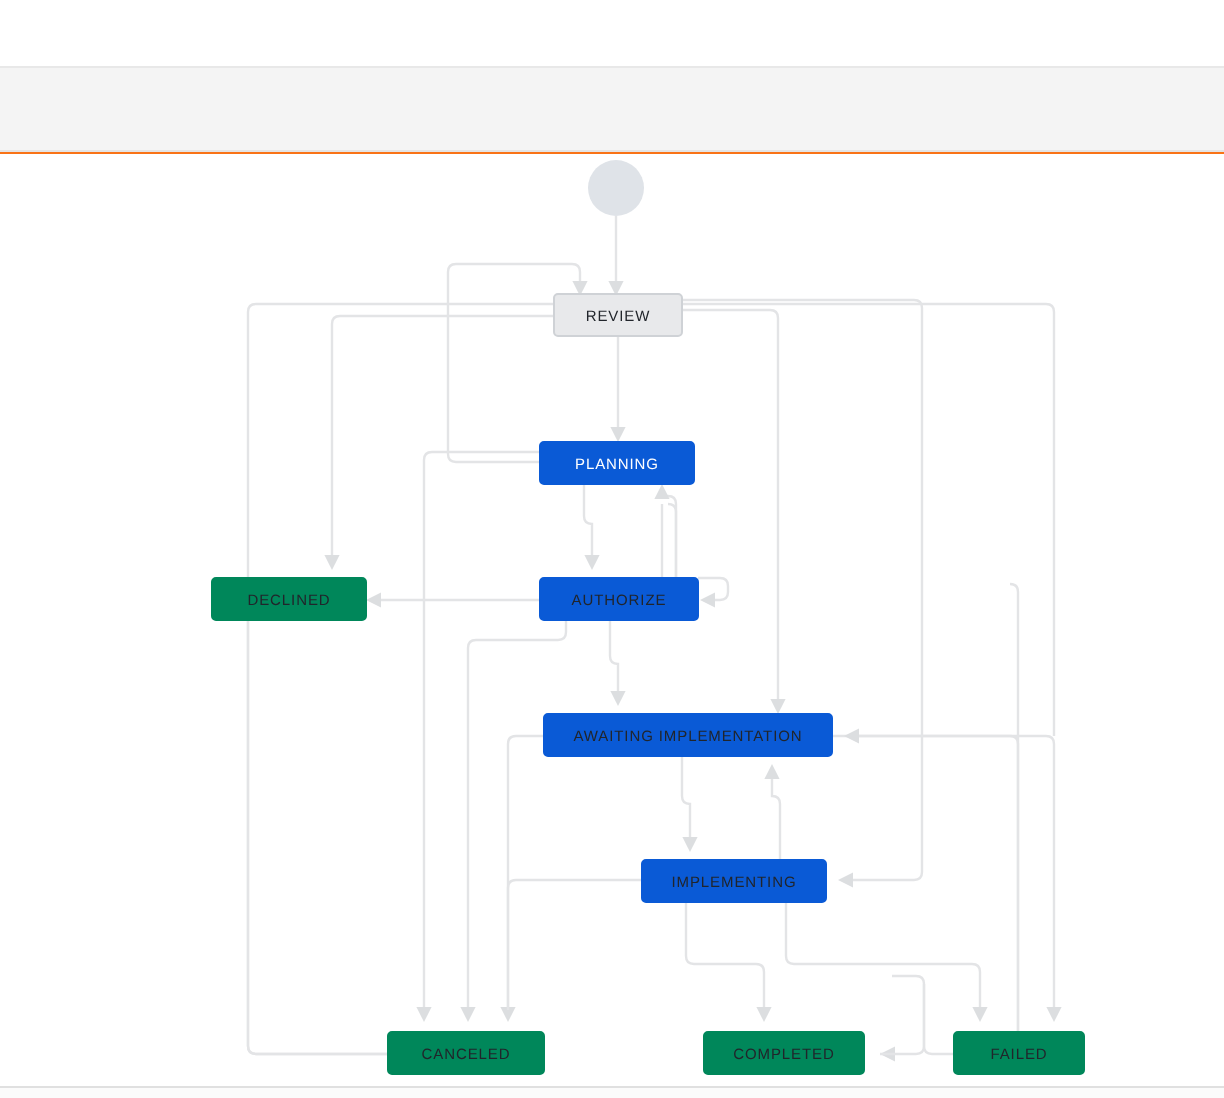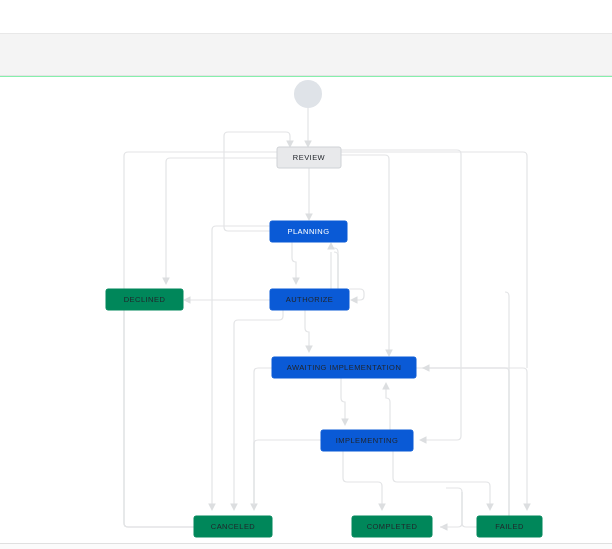--- a/index.html
+++ b/index.html
@@ -3,21 +3,21 @@
 <meta charset="utf-8">
 <title>Workflow Diagram</title>
 <style>
   html,body{margin:0;padding:0;}
   body{
     width:612px;height:549px;
     background:#ffffff;
     font-family:"Liberation Sans", sans-serif;
     overflow:hidden;
   }
-  .app{position:relative;width:612px;height:549px;background:#86efac;}
+  .app{position:relative;width:612px;height:549px;background:#f97316;}
 
   
   .top-strip{position:absolute;left:0;top:0;width:612px;height:33px;background:#ffffff;}
 
   
   .toolbar{
     position:absolute;left:0;top:33px;width:612px;height:43px;
     background:#f4f4f4;
     border-top:1px solid #e8e8e8;
     border-bottom:1px solid #e4e4e4;

